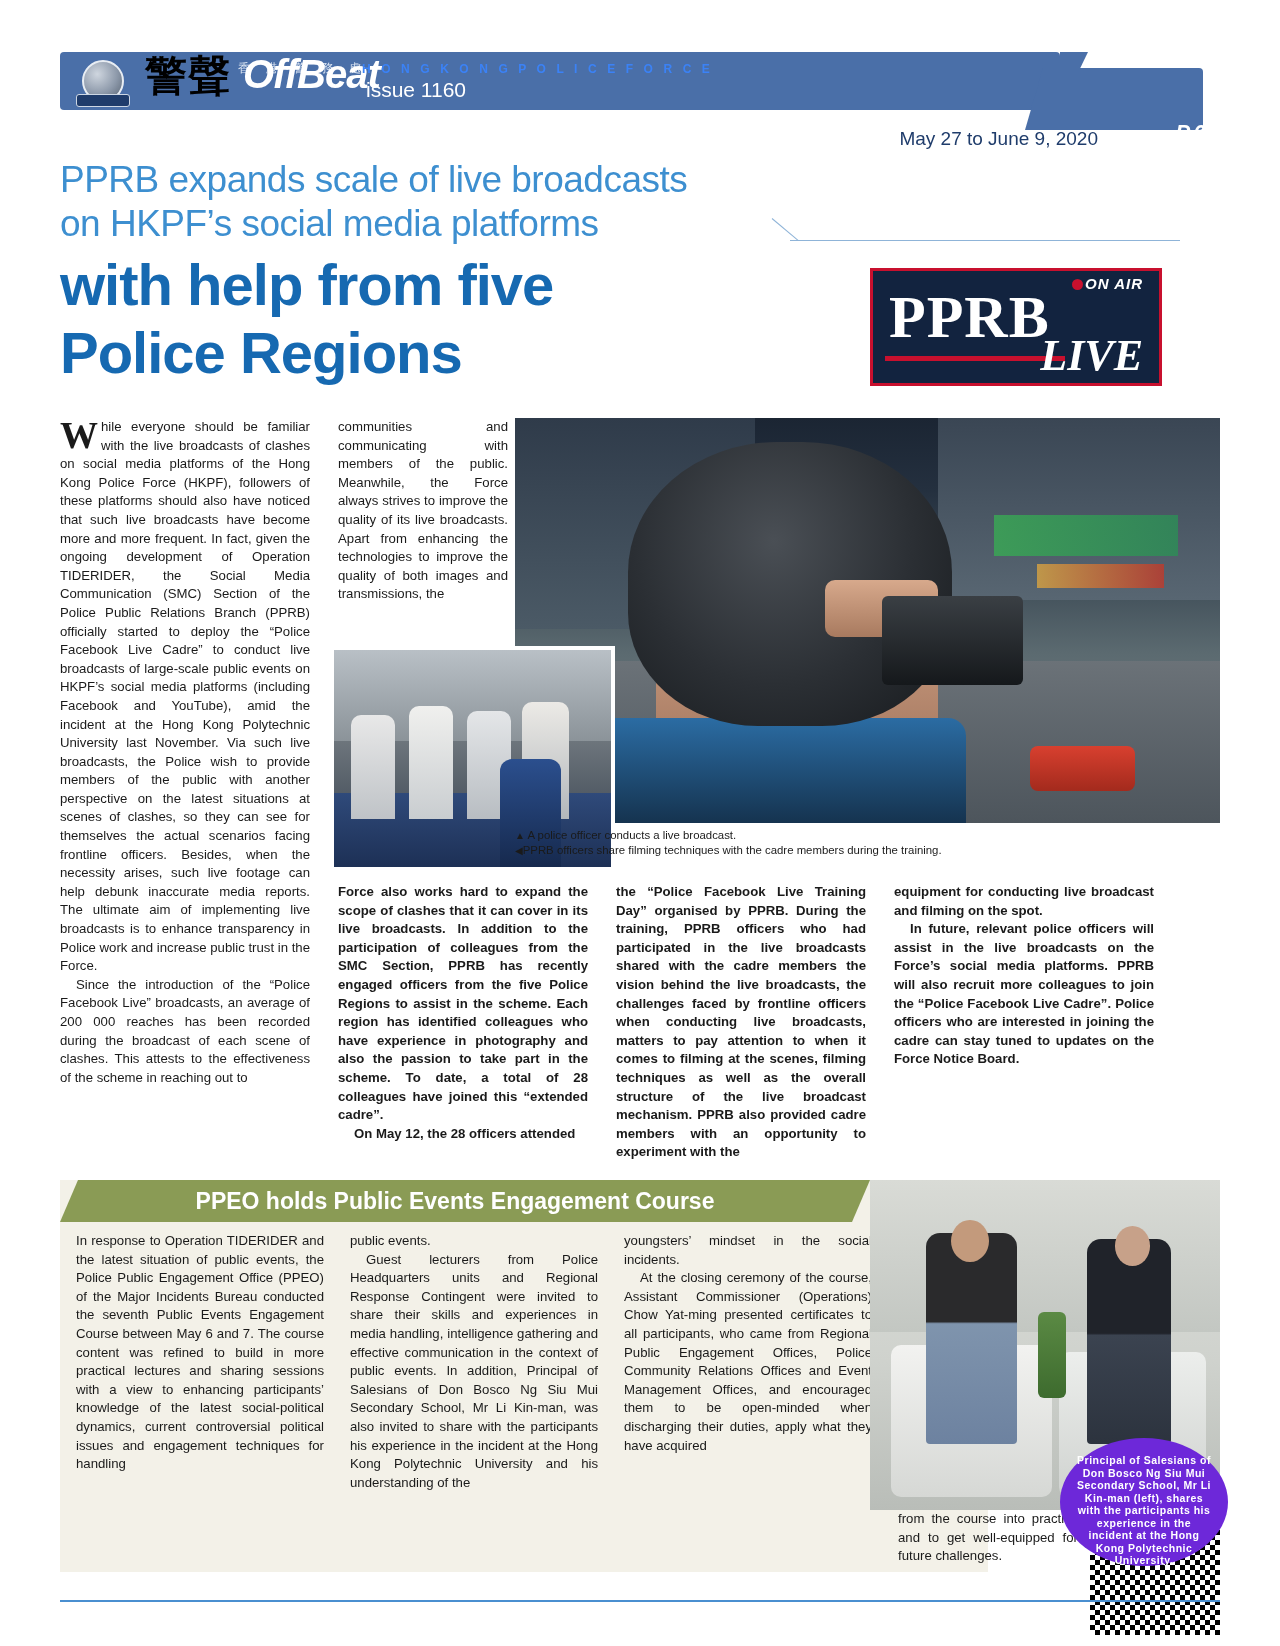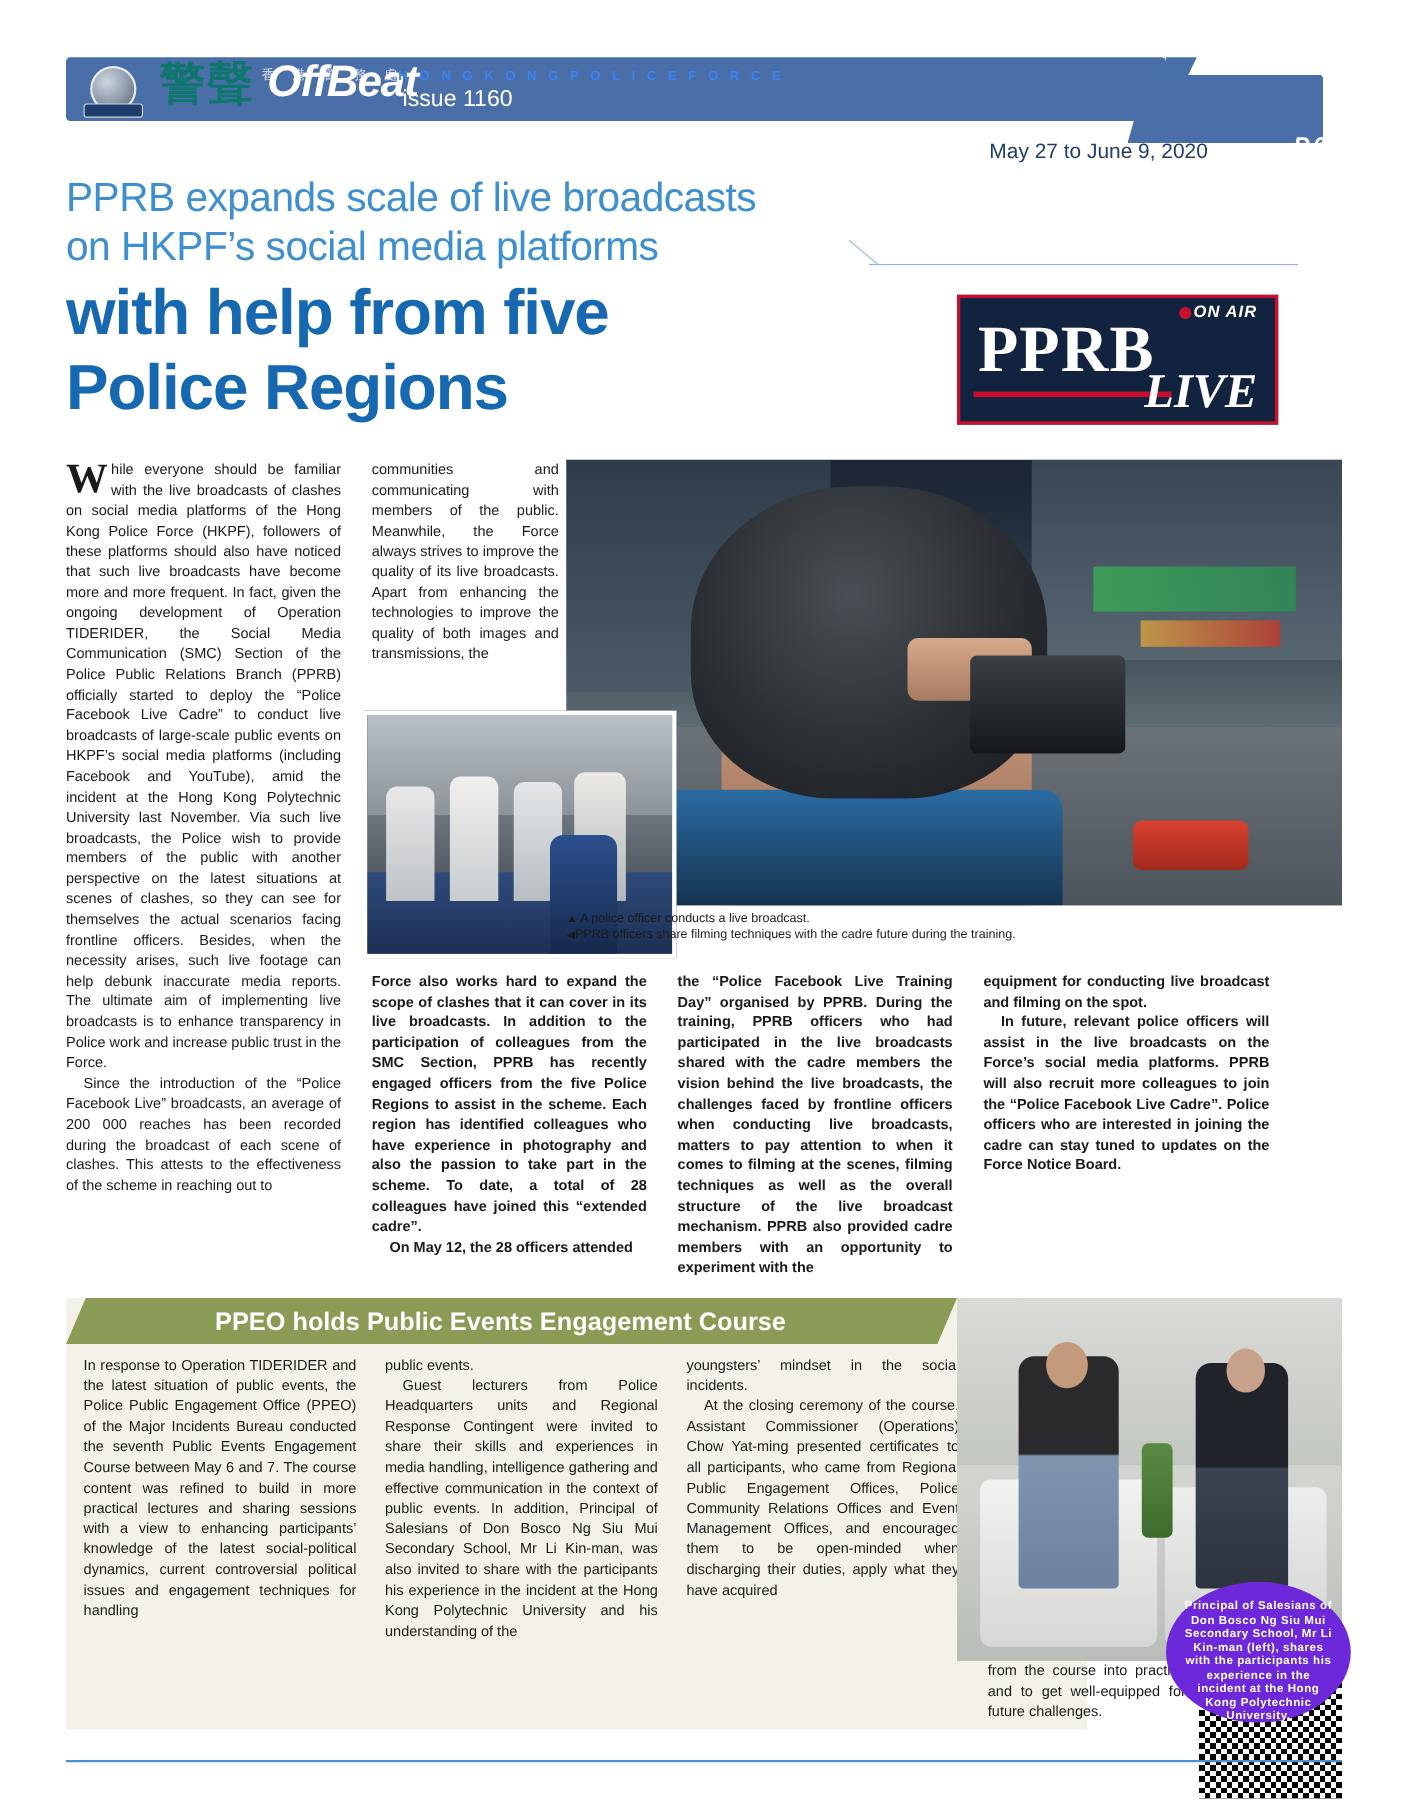--- a/index.html
+++ b/index.html
@@ -56,21 +56,21 @@
     position: absolute; left: 4px; top: 40px;
     width: 54px; height: 13px; border-radius: 3px;
     background: #1f3c6b;
     border: 1px solid #cdd7e4;
   }
   .mast-cn {
     position: absolute;
     left: 145px; top: 48px;
     font-family: Liberation Mono, monospace;
     font-size: 42px; font-weight: bold;
-    color: #0f766e;
+    color: #000000;
     letter-spacing: 1px;
   }
   .mast-offbeat {
     position: absolute;
     left: 243px; top: 52px;
     font-size: 40px; font-weight: bold;
     font-style: italic;
     color: #ffffff;
     letter-spacing: -1px;
   }
@@ -454,21 +454,21 @@
       <div class="p5"></div>
     </div>
   </div>
 
   <div class="caption">
     <div>
       <span class="tri">▲</span>
       <span>A police officer conducts a live broadcast.</span>
     </div>
     <div>
-      <span class="tri">◀</span><span>PPRB officers share filming techniques with the cadre future during the training.</span>
+      <span class="tri">◀</span><span>PPRB officers share filming techniques with the cadre members during the training.</span>
     </div>
   </div>
 
   <div class="lower">
     <div class="lc lc1">
       <p class="first">Force also works hard to expand the scope of clashes that it can cover in its live broadcasts. In addition to the participation of colleagues from the SMC Section, PPRB has recently engaged officers from the five Police Regions to assist in the scheme. Each region has identified colleagues who have experience in photography and also the passion to take part in the scheme. To date, a total of 28 colleagues have joined this “extended cadre”.</p>
       <p>On May 12, the 28 officers attended</p>
     </div>
     <div class="lc lc2">
       <p class="first">the “Police Facebook Live Training Day” organised by PPRB. During the training, PPRB officers who had participated in the live broadcasts shared with the cadre members the vision behind the live broadcasts, the challenges faced by frontline officers when conducting live broadcasts, matters to pay attention to when it comes to filming at the scenes, filming techniques as well as the overall structure of the live broadcast mechanism. PPRB also provided cadre members with an opportunity to experiment with the</p>

